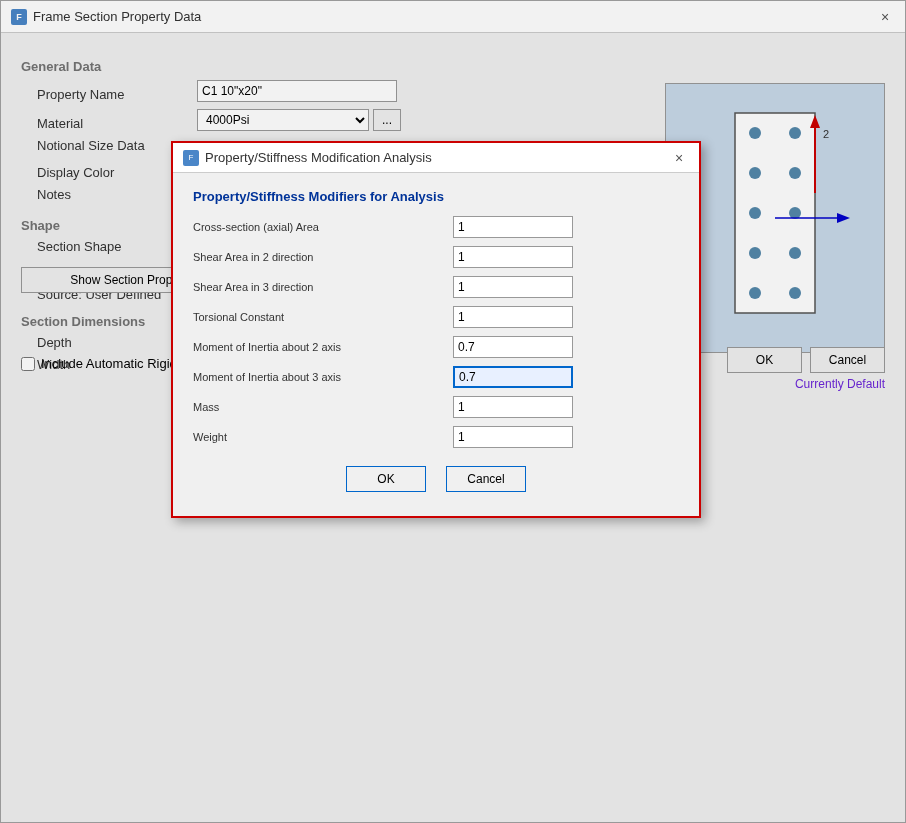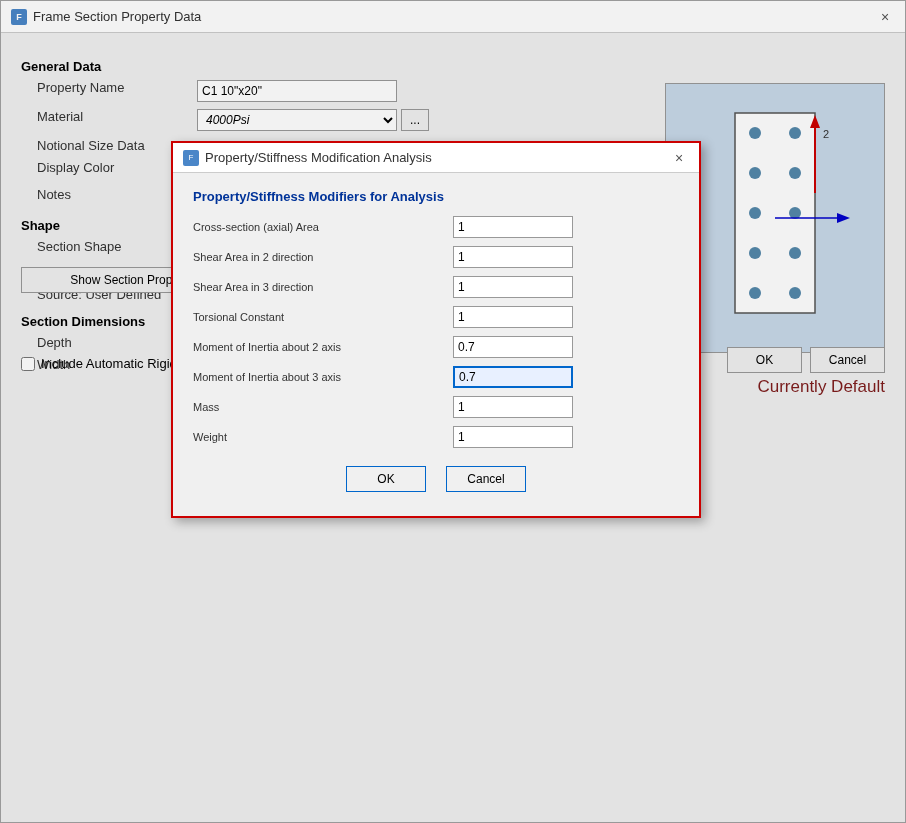--- a/index.html
+++ b/index.html
@@ -57,30 +57,30 @@
       display: flex; align-items: center; justify-content: center;
     }
 
     .main-content {
       padding: 14px 20px;
       position: relative;
     }
 
     
     .section-label {
-      color: #000000;
+      color: #737373;
       font-weight: bold;
       font-size: 13px;
       margin-bottom: 6px;
       margin-top: 12px;
     }
 
     .field-row {
       display: flex;
-      align-items: flex-start;
+      align-items: flex-end;
       margin-bottom: 7px;
       padding-left: 16px;
     }
     .field-label {
       width: 160px;
       color: #333;
       font-size: 13px;
     }
     .field-input {
       width: 200px;
@@ -140,22 +140,22 @@
       height: 26px;
       background: #4a86c8;
       color: white;
       border: 1px solid #2a66a8;
       font-size: 12px;
       cursor: pointer;
       padding: 0 8px;
       text-align: center;
     }
     .right-btn-text {
-      font-size: 17px;
-      color: #7f1d1d;
+      font-size: 12px;
+      color: #6d28d9;
       padding: 4px 0;
     }
 
     .show-section-btn {
       width: 240px;
       height: 26px;
       background: #f0f0f0;
       border: 1px solid #999;
       font-size: 12px;
       cursor: pointer;
@@ -307,21 +307,21 @@
     <div class="section-label">General Data</div>
 
     <div class="field-row">
       <span class="field-label">Property Name</span>
       <input class="field-input" type="text" value="C1 10&quot;x20&quot;" style="">
     </div>
 
     <div class="field-row">
       <span class="field-label">Material</span>
       <div class="field-input-with-btn">
-        <select class="field-input" style="width:200px;font-style:italic;">
+        <select class="field-input" style="width:172px;">
           <option>4000Psi</option>
         </select>
         <button class="small-btn">...</button>
       </div>
     </div>
 
     <div class="field-row">
       <span class="field-label">Notional Size Data</span>
     </div>
 

